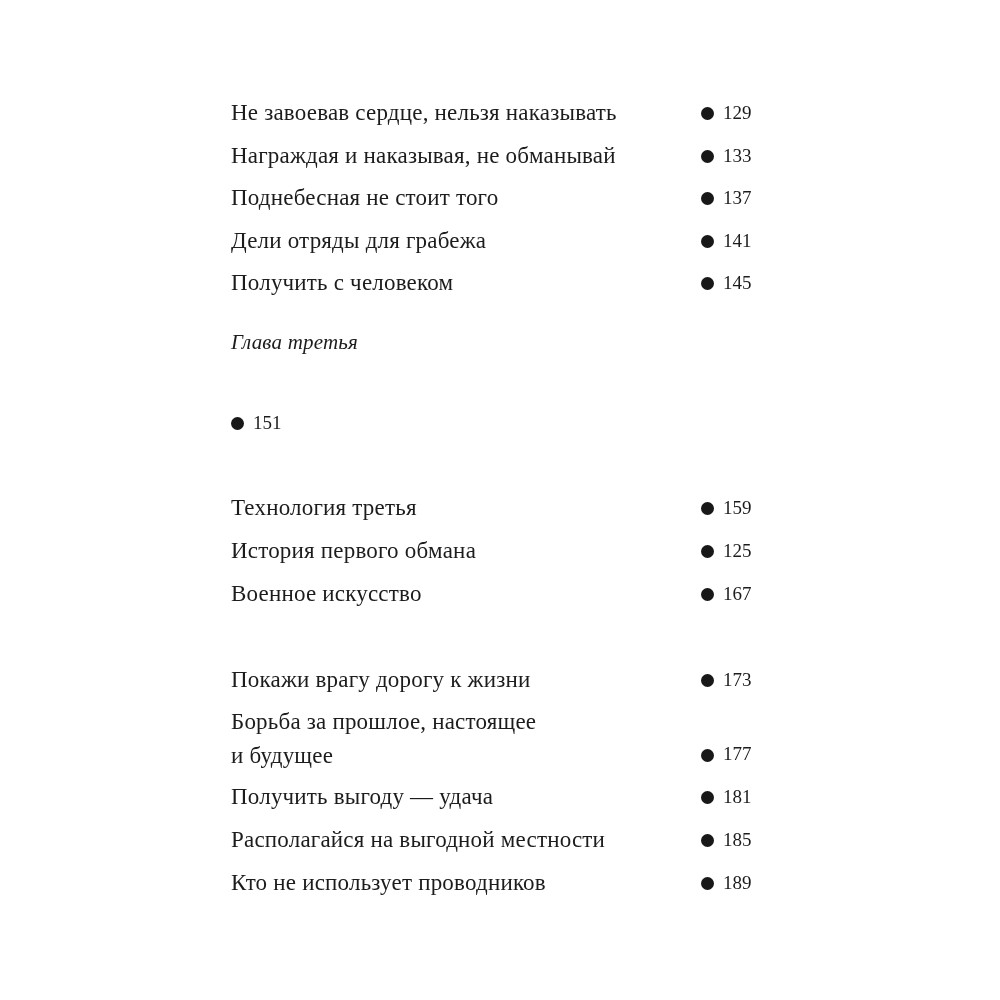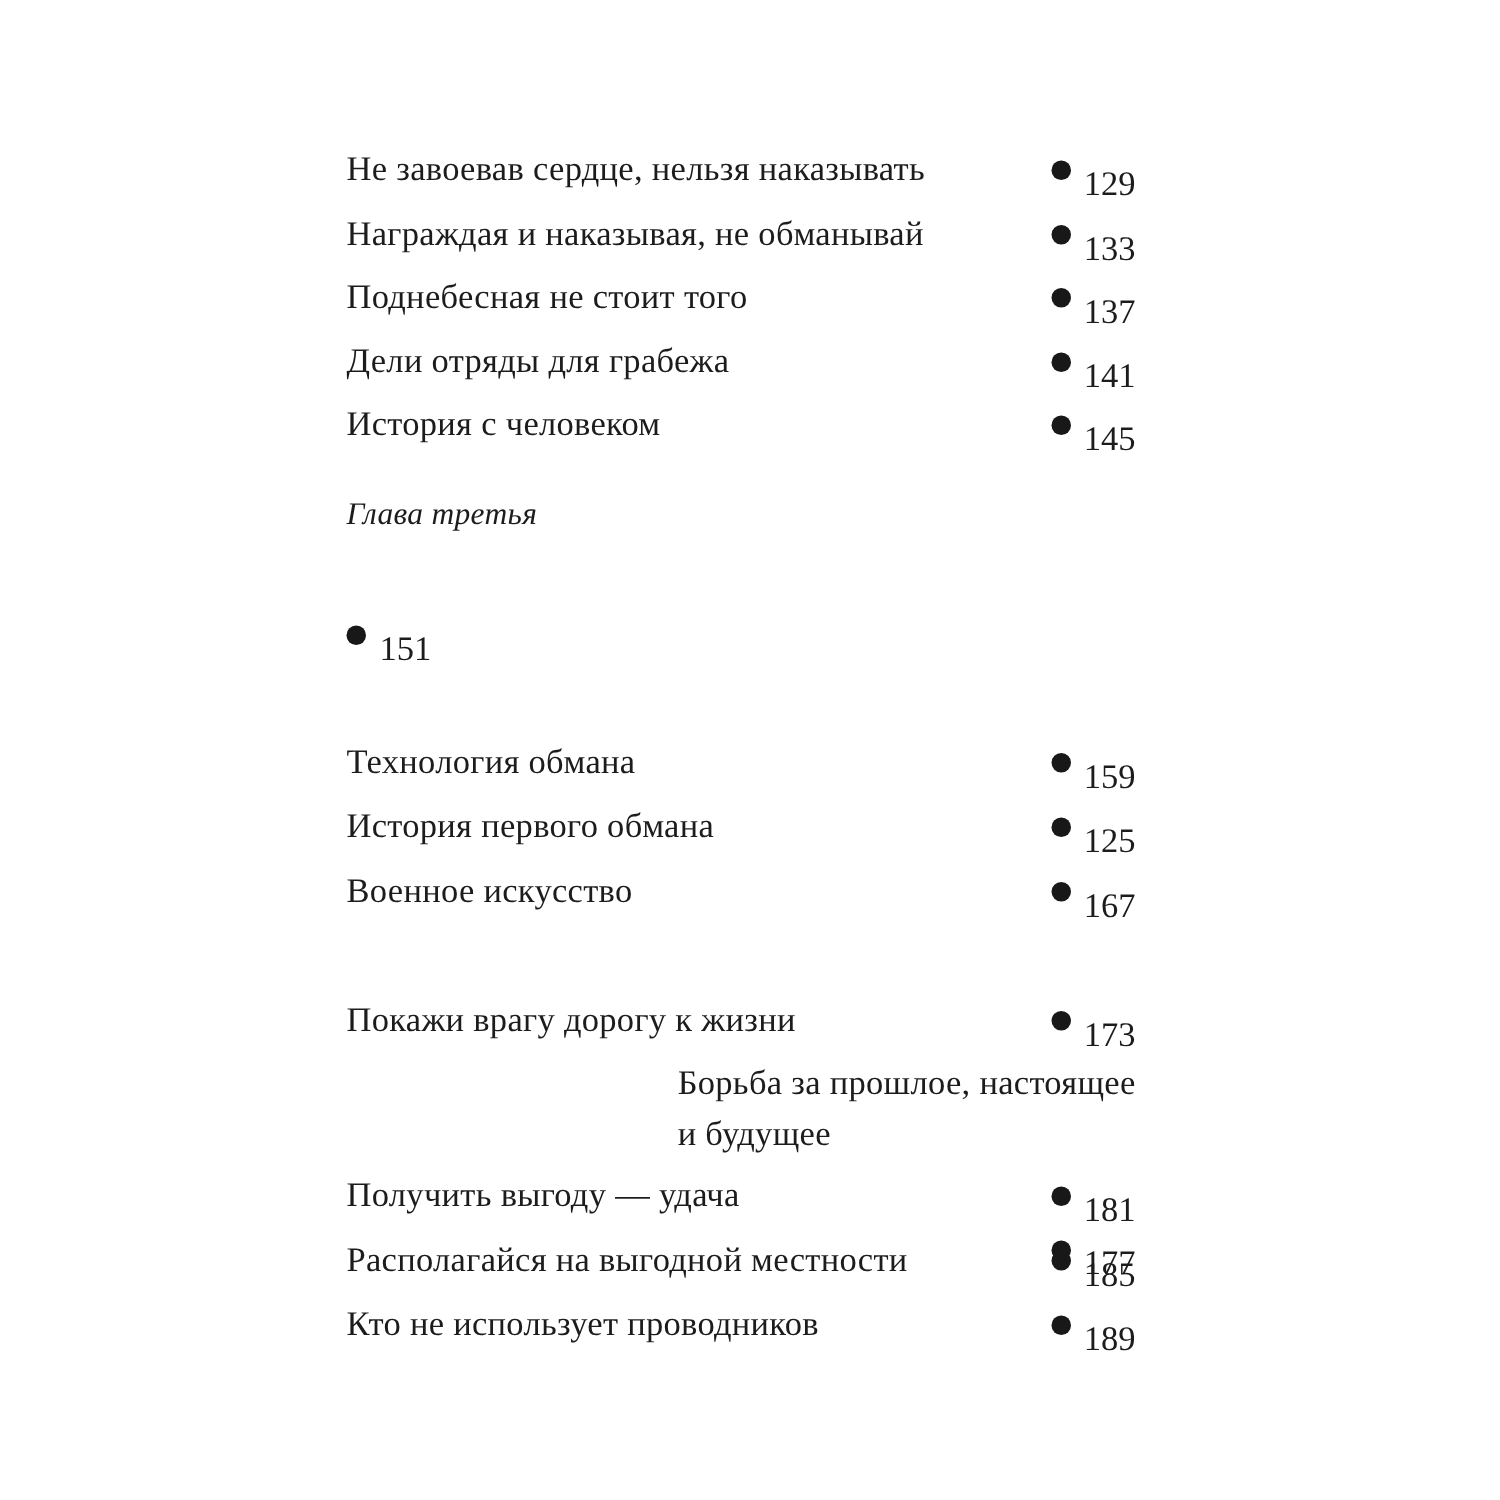--- a/index.html
+++ b/index.html
@@ -39,24 +39,23 @@
   }
   .bullet {
     width: 13px;
     height: 13px;
     border-radius: 50%;
     background: #181818;
     display: inline-block;
     margin-top: 2px;
   }
   .num {
-    font-size: 23px;
+    font-size: 19px;
     line-height: 30px;
     min-width: 34px;
-    margin-top: 20px;
   }
   
   .row.kicker-row {
     align-items: center;
   }
   .row.kicker-row .title {
     font-style: italic;
     font-size: 21px;
   }
   .row.chapter-row .title {
@@ -68,21 +67,20 @@
     font-weight: bold;
   }
   .row.chapter-row .bullet {
     width: 14px;
     height: 14px;
   }
   
   .row.two-line {
     height: 67px;
     align-items: flex-end;
-    flex-direction: column;
   }
   .row.two-line .title {
     line-height: 33.5px;
   }
   .row.two-line .pageref {
     margin-bottom: 3px;
   }
 </style>
 </head>
 <body>
@@ -115,42 +113,42 @@
 
   <div class="row" style="top:219px">
     <span class="title">Дели отряды для грабежа</span>
     <span class="pageref">
       <span class="bullet"></span>
       <span class="num">141</span>
     </span>
   </div>
 
   <div class="row" style="top:261px">
-    <span class="title">История с человеком</span>
+    <span class="title">Получить с человеком</span>
     <span class="pageref">
       <span class="bullet"></span>
       <span class="num">145</span>
     </span>
   </div>
 
   <div class="row kicker-row" style="top:324px;height:36px">
     <span class="title">Глава третья</span>
   </div>
 
 
   <div class="row" style="top:401px">
     <span class="pageref">
       <span class="bullet"></span>
       <span class="num">151</span>
     </span>
   </div>
 
 
   <div class="row" style="top:486px">
-    <span class="title">Технология обмана</span>
+    <span class="title">Технология третья</span>
     <span class="pageref">
       <span class="bullet"></span>
       <span class="num">159</span>
     </span>
   </div>
 
   <div class="row" style="top:529px">
     <span class="title">История первого обмана</span>
     <span class="pageref">
       <span class="bullet"></span>

